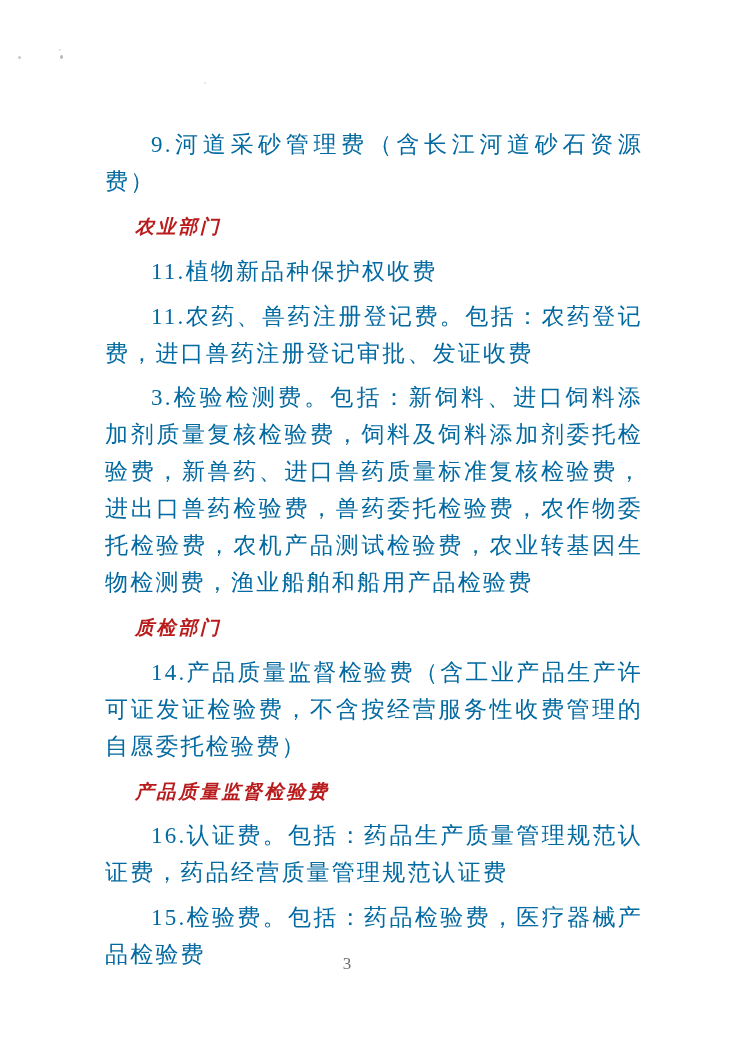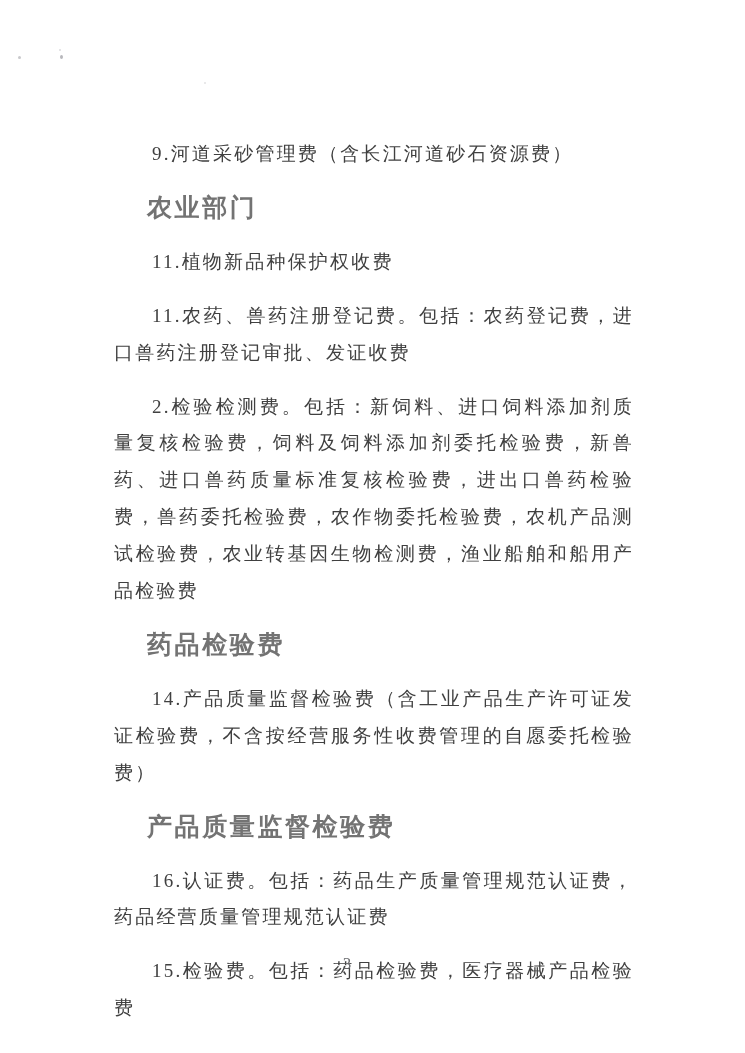--- a/index.html
+++ b/index.html
@@ -14,38 +14,39 @@
     overflow: hidden;
     font-family: "Liberation Serif", "DejaVu Serif", serif;
   }
   .doc-body {
     position: absolute;
     left: 97px;
     top: 119px;
     width: 554px;
   }
   .para {
-    margin: 17px;
-    font-size: 19px;
+    margin: 8px;
+    font-size: 23px;
     line-height: 36.9px;
     letter-spacing: 2.2px;
-    color: #404040;
+    color: #0369a1;
     text-align: justify;
     text-justify: inter-character;
     text-indent: 2em;
     font-weight: 400;
   }
   .heading {
     margin: 0;
-    font-size: 25px;
+    font-size: 19px;
     line-height: 36.9px;
     letter-spacing: 2.6px;
-    color: #737373;
+    color: #b91c1c;
     font-weight: 700;
     text-indent: 2em;
+    font-style: italic;
   }
   .page-number {
     position: absolute;
     top: 954px;
     left: 0;
     width: 695px; 
     text-align: center;
     font-size: 17px;
     color: #6e6f72;
     letter-spacing: 1px;
@@ -68,21 +69,21 @@
 <div class="speckle s1"></div>
 <div class="speckle s2"></div>
 <div class="speckle s3"></div>
 <div class="speckle s4"></div>
 
 <div class="doc-body">
   <p class="para">9.河道采砂管理费（含长江河道砂石资源费）</p>
   <p class="heading">农业部门</p>
   <p class="para">11.植物新品种保护权收费</p>
   <p class="para">11.农药、兽药注册登记费。包括：农药登记费，进口兽药注册登记审批、发证收费</p>
-  <p class="para">2.检验检测费。包括：新饲料、进口饲料添加剂质量复核检验费，饲料及饲料添加剂委托检验费，新兽药、进口兽药质量标准复核检验费，进出口兽药检验费，兽药委托检验费，农作物委托检验费，农机产品测试检验费，农业转基因生物检测费，渔业船舶和船用产品检验费</p>
-  <p class="heading">药品检验费</p>
+  <p class="para">3.检验检测费。包括：新饲料、进口饲料添加剂质量复核检验费，饲料及饲料添加剂委托检验费，新兽药、进口兽药质量标准复核检验费，进出口兽药检验费，兽药委托检验费，农作物委托检验费，农机产品测试检验费，农业转基因生物检测费，渔业船舶和船用产品检验费</p>
+  <p class="heading">质检部门</p>
   <p class="para">14.产品质量监督检验费（含工业产品生产许可证发证检验费，不含按经营服务性收费管理的自愿委托检验费）</p>
   <p class="heading">产品质量监督检验费</p>
   <p class="para">16.认证费。包括：药品生产质量管理规范认证费，药品经营质量管理规范认证费</p>
   <p class="para">15.检验费。包括：药品检验费，医疗器械产品检验费</p>
 </div>
 
 <div class="page-number">3</div>
 
 </body></html>

